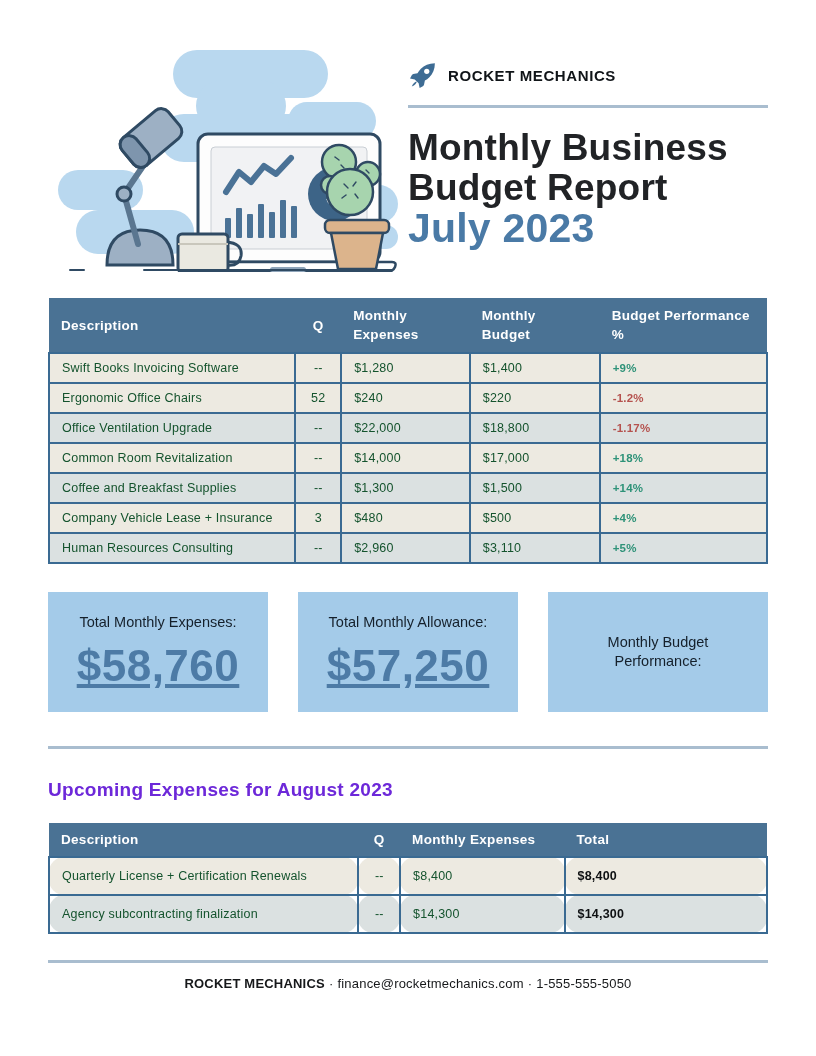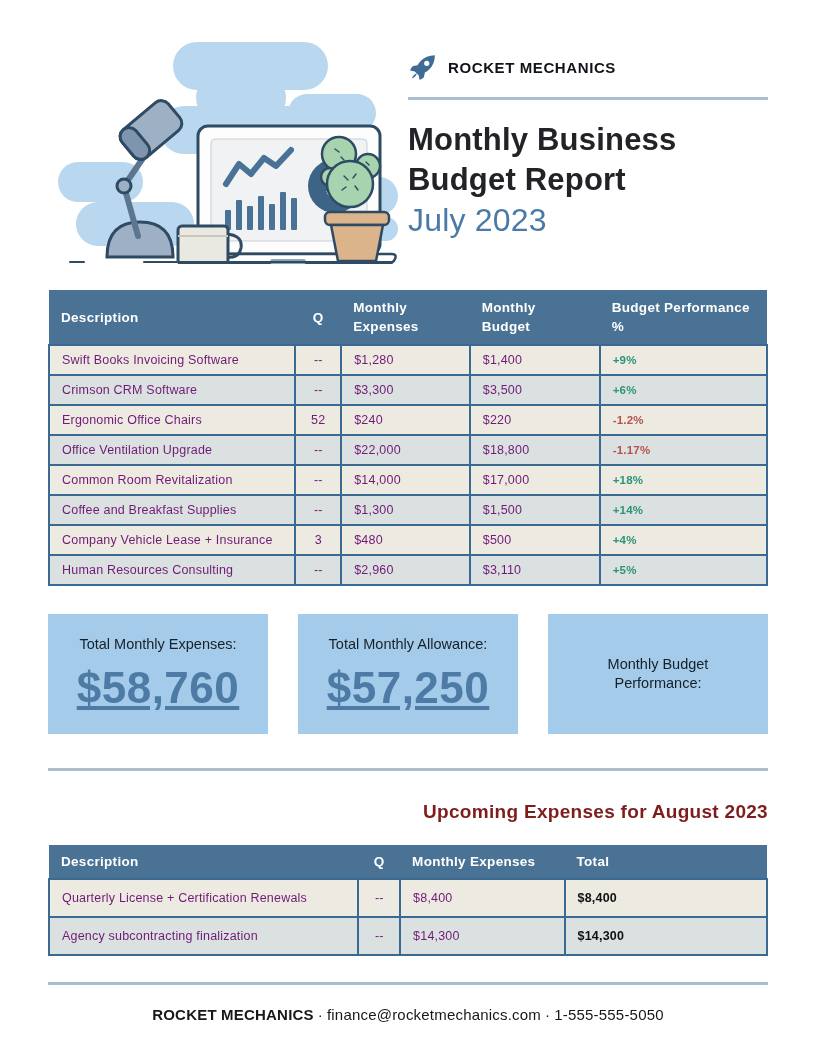--- a/index.html
+++ b/index.html
@@ -2,44 +2,44 @@
 <html><head>
 <meta charset="utf-8">
 <style>
   * { margin:0; padding:0; box-sizing:border-box; }
   html,body { background:#ffffff; }
   .page {
     width:816px; height:1056px; margin:0 auto; background:#ffffff;
     font-family:"Liberation Sans", sans-serif; color:#1a1a1a;
     overflow:hidden; position:relative;
   }
-  .content { padding:0 48px; }
+  .content { padding:8px 48px; }
 
   
   .hero { display:flex; padding-top:14px; height:264px; }
   .illustration { width:350px; height:250px; flex:none; }
   .hero-right { flex:1; margin-left:10px; padding-top:38px; }
   .brand-row { display:flex; align-items:center; gap:10px; }
   .brand-row svg { width:30px; height:30px; flex:none; }
   .brand-name { font-size:15px; font-weight:bold; letter-spacing:0.6px; color:#101418; }
   .brand-divider { height:3px; background:#a9bdcf; margin-top:15px; }
   .title-block { margin-top:20px; }
-  .title-line { font-size:31px; line-height:40px; font-weight:600; color:#212326; letter-spacing:0.2px; }
-  .subtitle-line { font-size:32px; line-height:40px; font-weight:400; color:#4a7aa6; letter-spacing:0.2px; }
+  .title-line { font-size:37px; line-height:40px; font-weight:600; color:#212326; letter-spacing:0.2px; }
+  .subtitle-line { font-size:41px; line-height:40px; font-weight:700; color:#4a7aa6; letter-spacing:0.2px; }
 
   
   table { border-collapse:collapse; table-layout:fixed; width:720px; }
   thead th {
     background:#4a7294; color:#ffffff; font-size:13.5px; font-weight:bold;
     text-align:left; padding:8px 12px; line-height:19px; letter-spacing:0.3px;
     vertical-align:middle;
   }
   tbody td {
     border:2px solid #3a6a92; font-size:12.5px; padding:6px 12px;
-    line-height:16px; color:#701a75; letter-spacing:0.2px; vertical-align:middle;
+    line-height:16px; color:#14532d; letter-spacing:0.2px; vertical-align:middle;
   }
   tr.row-odd  td { background:#edeae1; }
   tr.row-even td { background:#dbe1e1; }
   th.col-q, td.col-q { text-align:center; padding-left:4px; padding-right:4px; }
   td.perf { font-weight:bold; font-size:11.5px; letter-spacing:0.2px; }
   td.perf.pos { color:#2e9278; }
   td.perf.neg { color:#b5524e; }
 
   .budget-table { margin-top:26px; }
   .budget-table thead th { height:54px; }
@@ -53,31 +53,31 @@
     text-align:center;
   }
   .card-label { font-size:14.5px; line-height:19px; color:#15202b; max-width:165px; font-weight:500; }
   .card-value { font-size:44px; font-weight:600; margin-top:9px; letter-spacing:0.5px; color:#4d7ba6;text-decoration:underline; }
   .card-value.neg { color:#c05b52; }
 
   .rule { height:3px; background:#a9bdcf; margin-top:34px; }
 
   
   .upcoming-title {
-    text-align:right; margin-top:30px; font-size:19px; font-weight:600;
-    color:#7f1d1d; letter-spacing:0.3px;
+    text-align:left; margin-top:30px; font-size:19px; font-weight:600;
+    color:#6d28d9; letter-spacing:0.3px;
   }
   .upcoming-table { margin-top:22px; }
   .upcoming-table thead th { height:34px; padding:7px 12px; }
-  .upcoming-table tbody td { height:38px; padding:9px 12px; }
+  .upcoming-table tbody td { height:38px; padding:9px 12px;border-radius:15px; }
   td.total-cell { font-weight:bold; color:#0e1012; }
 
   
   .footer-rule { height:3px; background:#a9bdcf; margin-top:26px; }
-  .footer { text-align:center; margin-top:21px; font-size:15px; color:#16181a; letter-spacing:0.2px; }
+  .footer { text-align:center; margin-top:13px; font-size:13px; color:#16181a; letter-spacing:0.2px; }
   .footer .fbrand { font-weight:bold; }
   .footer .sep { padding:0 4px; }
 </style>
 </head>
 <body>
 
 <div class="page">
   <div class="content">
 
     <div class="hero">
@@ -193,27 +193,20 @@
         </tr>
       </thead>
       <tbody>
         <tr class="row-odd">
           <td>Swift Books Invoicing Software</td>
           <td class="col-q">--</td>
           <td>$1,280</td>
           <td>$1,400</td>
           <td class="perf auto-sign pos">+9%</td>
         </tr>
-        <tr class="row-even">
-          <td>Crimson CRM Software</td>
-          <td class="col-q">--</td>
-          <td>$3,300</td>
-          <td>$3,500</td>
-          <td class="perf auto-sign pos">+6%</td>
-        </tr>
         <tr class="row-odd">
           <td>Ergonomic Office Chairs</td>
           <td class="col-q">52</td>
           <td>$240</td>
           <td>$220</td>
           <td class="perf auto-sign neg">-1.2%</td>
         </tr>
         <tr class="row-even">
           <td>Office Ventilation Upgrade</td>
           <td class="col-q">--</td>

